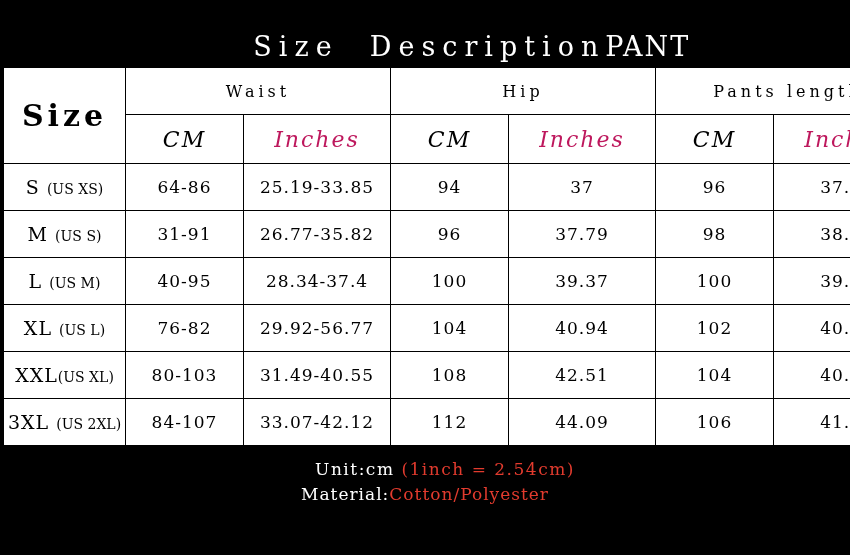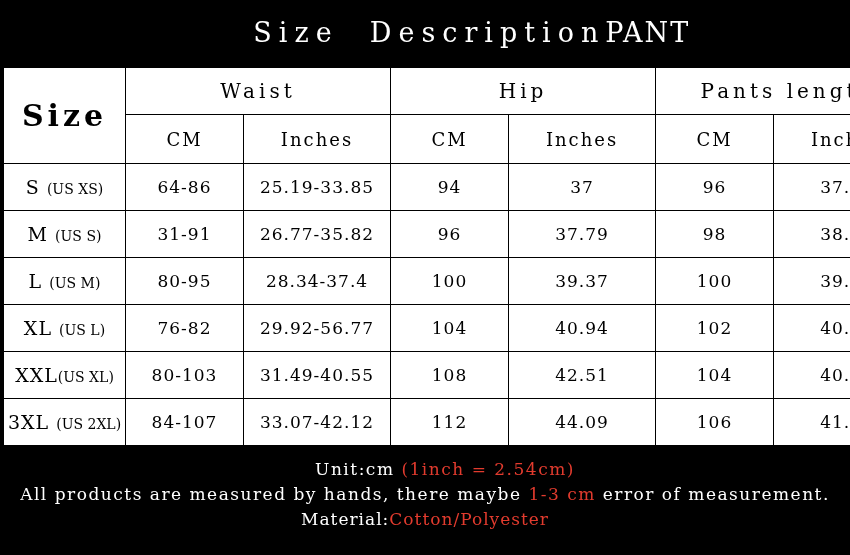--- a/index.html
+++ b/index.html
@@ -18,21 +18,21 @@
     height: 555px;
     background: #000000;
     position: relative;
     box-sizing: border-box;
   }
 
   
   .banner {
     height: 65px;
     display: flex;
-    align-items: center;
+    align-items: flex-start;
     justify-content: center;
     background: #000;
   }
   .banner-title {
     color: #ffffff;
     font-size: 27px;
     letter-spacing: 7px;
     font-family: "DejaVu Serif", serif;
     white-space: pre;
   }
@@ -63,36 +63,37 @@
     vertical-align: middle;
     font-family: "DejaVu Serif", serif;
     color: #000;
   }
   .col-size { width: 122px; }
   .col-unit { width: 118px; }
   .col-inch { width: 147px; }
 
   .hdr-group {
     height: 44px;
-    font-size: 20px;
+    font-size: 16px;
     letter-spacing: 4px;
     font-weight: normal;
   }
   .hdr-size {
     font-size: 30px;
     letter-spacing: 4px;
     font-weight: bold;
   }
   .hdr-unit {
     height: 46px;
-    font-size: 18px;
+    font-size: 22px;
     letter-spacing: 2px;
     font-weight: normal;
-  }
-  .hdr-unit.red { color: #000000; margin-top: 40px; }
+    font-style: italic;
+  }
+  .hdr-unit.red { color: #be185d; margin-top: 40px; }
 
   td.cell-size {
     font-size: 19px;
     white-space: nowrap;
     letter-spacing: 1px;
   }
   td.cell-size .us {
     font-size: 14px;
     letter-spacing: 0px;
   }
@@ -177,21 +178,21 @@
           <td class="cell-size"><span>M</span> <span class="us">(US S)</span></td>
           <td class="cell-cm">31-91</td>
           <td class="cell-in">26.77-35.82</td>
           <td class="cell-cm">96</td>
           <td class="cell-in">37.79</td>
           <td class="cell-cm">98</td>
           <td class="cell-in">38.58</td>
         </tr>
         <tr class="data-row">
           <td class="cell-size"><span>L</span> <span class="us">(US M)</span></td>
-          <td class="cell-cm">80-95</td>
+          <td class="cell-cm">40-95</td>
           <td class="cell-in">28.34-37.4</td>
           <td class="cell-cm">100</td>
           <td class="cell-in">39.37</td>
           <td class="cell-cm">100</td>
           <td class="cell-in">39.37</td>
         </tr>
         <tr class="data-row">
           <td class="cell-size"><span>XL</span> <span class="us">(US L)</span></td>
           <td class="cell-cm">76-82</td>
           <td class="cell-in">29.92-56.77</td>
@@ -217,17 +218,16 @@
           <td class="cell-in">44.09</td>
           <td class="cell-cm">106</td>
           <td class="cell-in">41.73</td>
         </tr>
       </tbody>
     </table>
   </div>
 
   <div class="footer">
     <div class="footer-line unit"><span>Unit:cm </span><span class="red">(1inch = 2.54cm)</span></div>
-    <div class="footer-line"><span>All products are measured by hands, there maybe </span><span class="red">1-3 cm</span><span> error of measurement.</span></div>
     <div class="footer-line material"><span>Material:</span><span class="red">Cotton/Polyester</span></div>
   </div>
 
 </div>
 
 </body></html>

